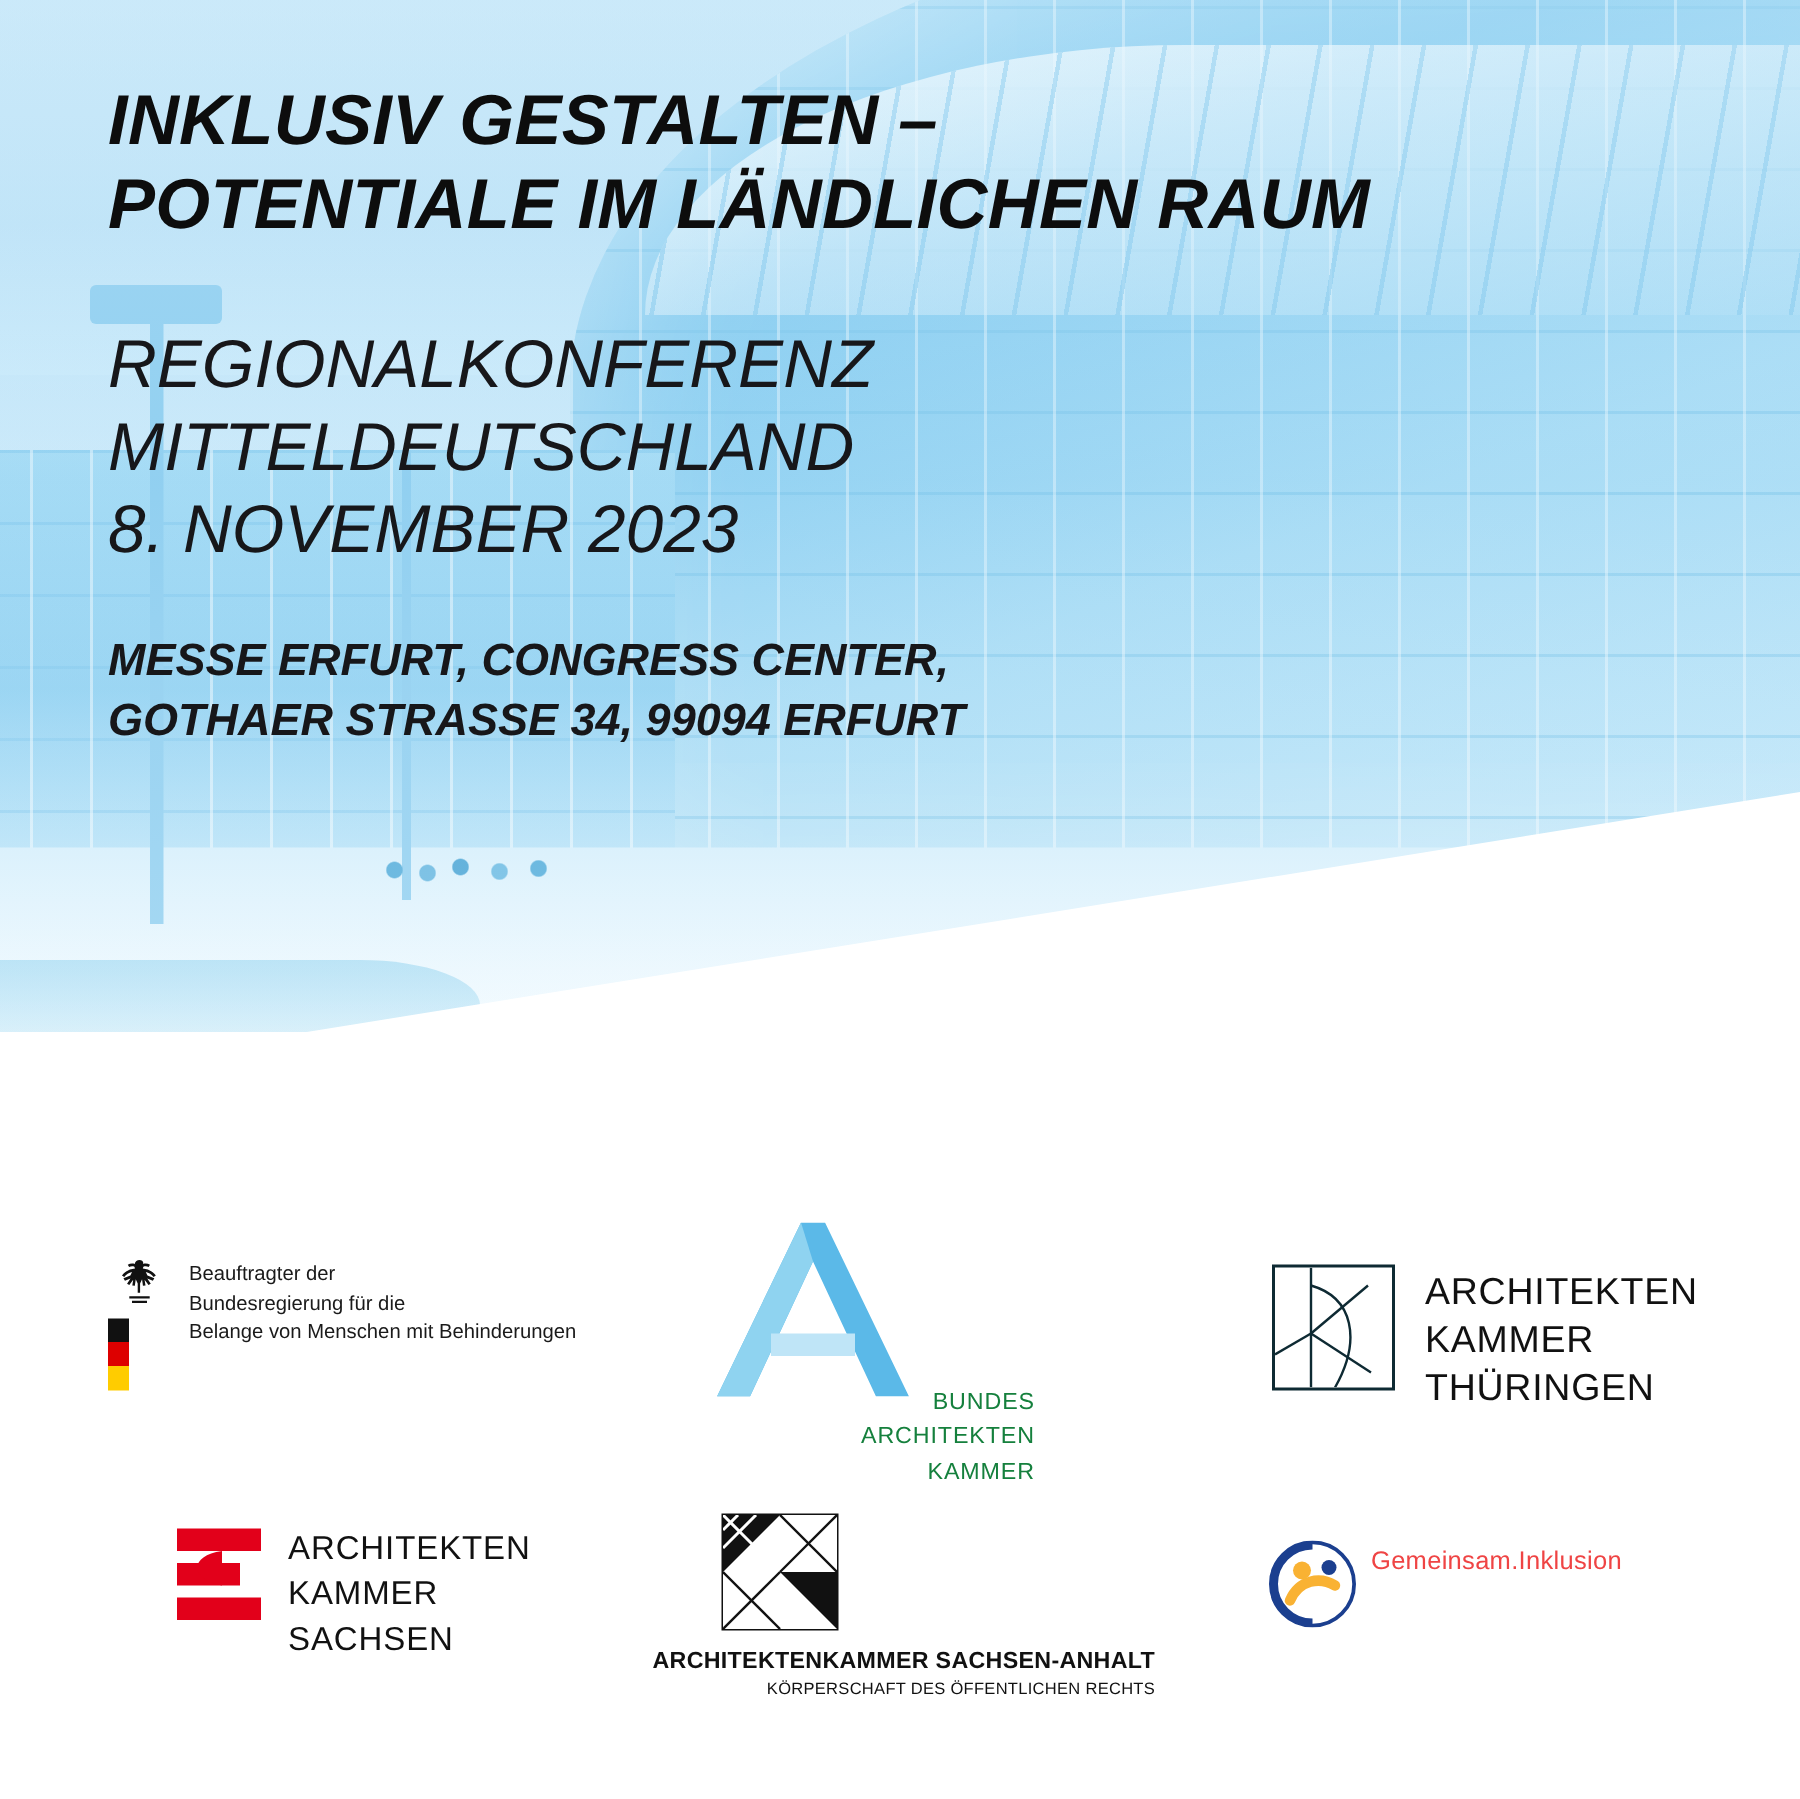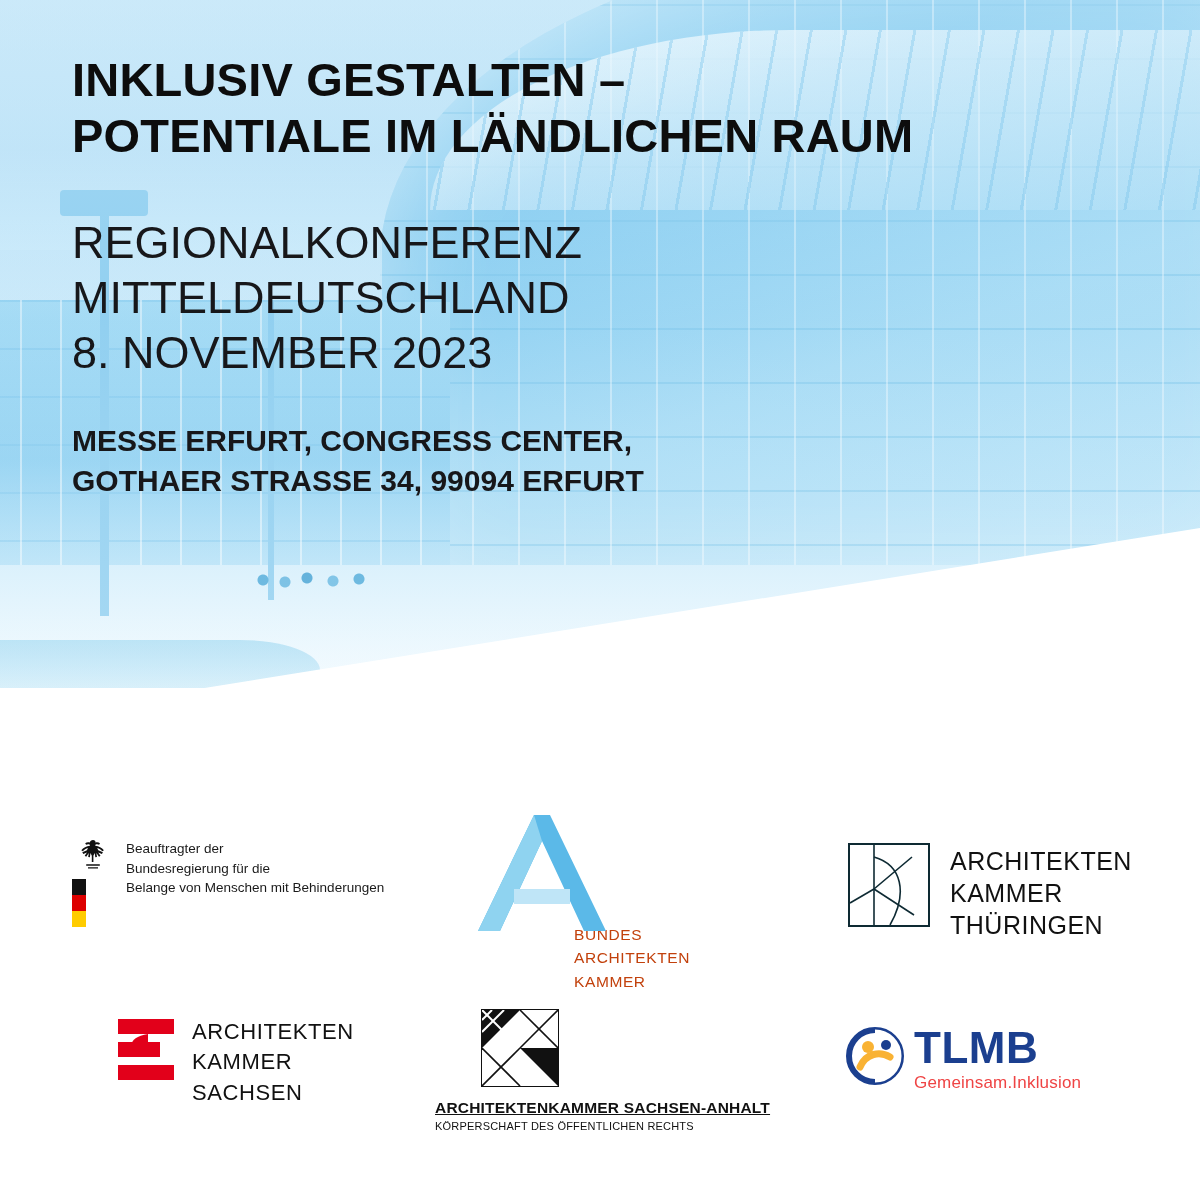--- a/index.html
+++ b/index.html
@@ -15,20 +15,21 @@
     position: relative;
   }
 
   
   .hero {
     position: relative;
     width: 1200px;
     height: 712px;
     overflow: hidden;
     background: #c4b5fd;
+    font-style: italic;
   }
   
   .hero-photo {
     position: absolute;
     inset: 0;
     background:
       linear-gradient(180deg, #cfeaf9 0%, #bfe4f8 22%, #d6eefb 48%, #cdeafb 70%, #e6f5fd 100%);
   }
   .photo-sky {
     position: absolute;
@@ -197,24 +198,25 @@
     padding-top: 2px;
   }
 
   
   .bak { left: 478px; top: -22px; }
   .bak-a { position: relative; width: 128px; height: 116px; }
   .bak-text {
     font-size: 15.5px;
     line-height: 1.5;
     letter-spacing: .6px;
-    color: #c2410c;
+    color: #15803d;
     white-space: pre-line;
     margin-left: 96px;
     margin-top: -8px;
+    text-align: right;
   }
 
   
   .akth { left: 848px; top: 6px; display:flex; gap: 20px; align-items:flex-start; }
   .akth-box {
     width: 78px; height: 80px;
     border: 2px solid #0e2a33;
     position: relative;
     overflow: hidden;
   }
@@ -243,24 +245,23 @@
   .aksa-mark {
     width: 76px; height: 76px;
     border: 1.5px solid #111;
     margin: 0 auto 12px 46px;
     position: relative;
     overflow: hidden;
   }
   .aksa-t1 {
     font-size: 15.5px; font-weight: bold; letter-spacing: .2px; color:#111;
     text-align:left;
-    text-decoration:underline;
   }
   .aksa-t2 {
-    font-size: 11px; letter-spacing: .2px; color:#111; text-align:left; margin-top: 3px;
+    font-size: 11px; letter-spacing: .2px; color:#111; text-align:right; margin-top: 3px;
   }
 
   
   .tlmb { left: 846px; top: 10px; display:flex; gap: 10px; align-items:flex-start; }
   .tlmb-mark { width: 58px; height: 58px; position:relative; }
   .tlmb-t1 {
     font-size: 44px; font-weight: bold; color: #1b3f8f; letter-spacing: .5px; line-height: .95;
   }
   .tlmb-t2 {
     font-size: 17px; color: #ef4444; letter-spacing: .2px; margin-top: 4px;
@@ -397,18 +398,17 @@
       <div class="tlmb-mark">
         <svg viewBox="0 0 58 58" aria-hidden="true">
           <circle cx="29" cy="29" r="26" fill="none" stroke="#1b3f8f" stroke-width="6"></circle>
           <path d="M29 6 A23 23 0 0 1 29 52" fill="none" stroke="#fff" stroke-width="7"></path>
           <path d="M14 40 C 20 26, 34 24, 44 30" fill="none" stroke="#f9b233" stroke-width="7" stroke-linecap="round"></path>
           <circle cx="22" cy="20" r="6" fill="#f9b233"></circle>
           <circle cx="40" cy="18" r="5" fill="#1b3f8f"></circle>
         </svg>
       </div>
       <div>
-        <div class="tlmb-t1">TLMB</div>
         <div class="tlmb-t2">Gemeinsam.Inklusion</div>
       </div>
     </div>
   </div>
 </div>
 
 </body></html>

